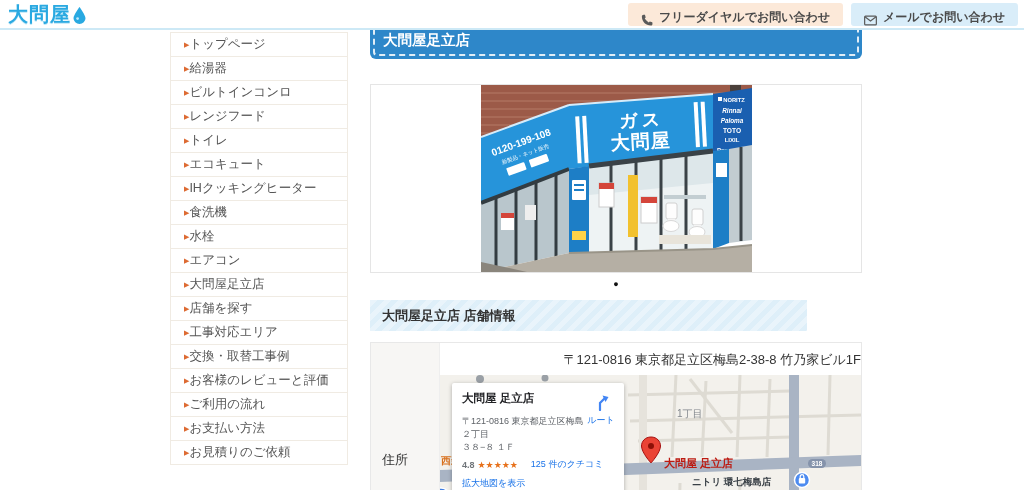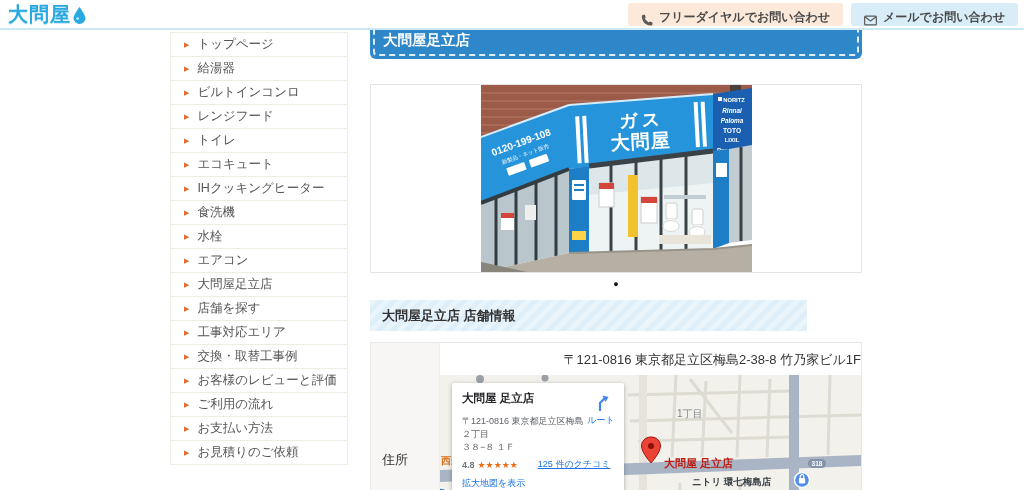--- a/index.html
+++ b/index.html
@@ -20,21 +20,21 @@
   .header-buttons { margin-left:auto; display:flex; gap:8px; margin-right:6px; }
   .hbtn { height:23px; display:flex; align-items:flex-end; gap:6px; padding:0 13px;
     border-radius:3px; font-size:12px; font-weight:bold; color:#4a4a4a; cursor:pointer; border:none; }
   .hbtn-phone { background:#fce9d9; }
   .hbtn-mail  { background:#d9edf9; }
 
   
   .sidebar { position:absolute; left:170px; top:32px; width:178px; background:#fff;
     border:1px solid #f0ebe3; border-bottom:none; }
   .sidebar ul { list-style:none; margin:0; padding:0; }
-  .sidebar li { height:24px; display:flex; align-items:center; gap:8px; padding-left:13px;
+  .sidebar li { height:24px; display:flex; align-items:center; padding-left:13px;
     border-bottom:1px solid #f0ebe3; cursor:pointer; background:#fff; }
   .arr { color:#dd6b33; font-size:7px; line-height:1; }
   .slbl { font-size:12.5px; color:#555; white-space:nowrap; }
 
   
   .main { position:absolute; left:370px; top:0; width:492px; height:490px; }
 
   .title-bar { position:absolute; top:22px; left:0; width:492px; height:37px;
     background:#2e87c9; border-radius:6px; }
   .title-bar-border { position:absolute; top:3px; left:3px; right:3px; bottom:3px;
@@ -66,21 +66,21 @@
 
   .map-card { position:absolute; left:12px; top:8px; width:172px; background:#fff;
     box-shadow:0 1px 4px rgba(0,0,0,.3); border-radius:2px; padding:8px 8px 7px 10px;
     display:flex; z-index:2; }
   .mc-left { flex:1; min-width:0; }
   .mc-title { font-size:11.5px; font-weight:bold; color:#202124; }
   .mc-addr { font-size:9px; color:#5f6368; margin-top:9px; line-height:1.45; }
   .mc-rating { margin-top:4px; font-size:9px; display:flex; align-items:center; gap:3px; white-space:nowrap; }
   .mc-num { color:#70757a; font-weight:bold; }
   .mc-stars { color:#e7711b; font-size:9px; }
-  .mc-reviews { color:#1a73e8; margin-left:17px; cursor:pointer;text-decoration:underline; }
+  .mc-reviews { color:#1a73e8; margin-left:10px; cursor:pointer; }
   .mc-expand { margin-top:6px; font-size:9px; color:#1a73e8; cursor:pointer; }
   .mc-right { width:30px; display:flex; flex-direction:column; align-items:center; padding-top:2px; }
   .mc-route { font-size:9px; color:#1a73e8; margin-top:3px; cursor:pointer; }
 </style>
 </head>
 <body>
 
 <div class="header">
   <div class="logo">
     <span class="logo-text">大問屋</span>

